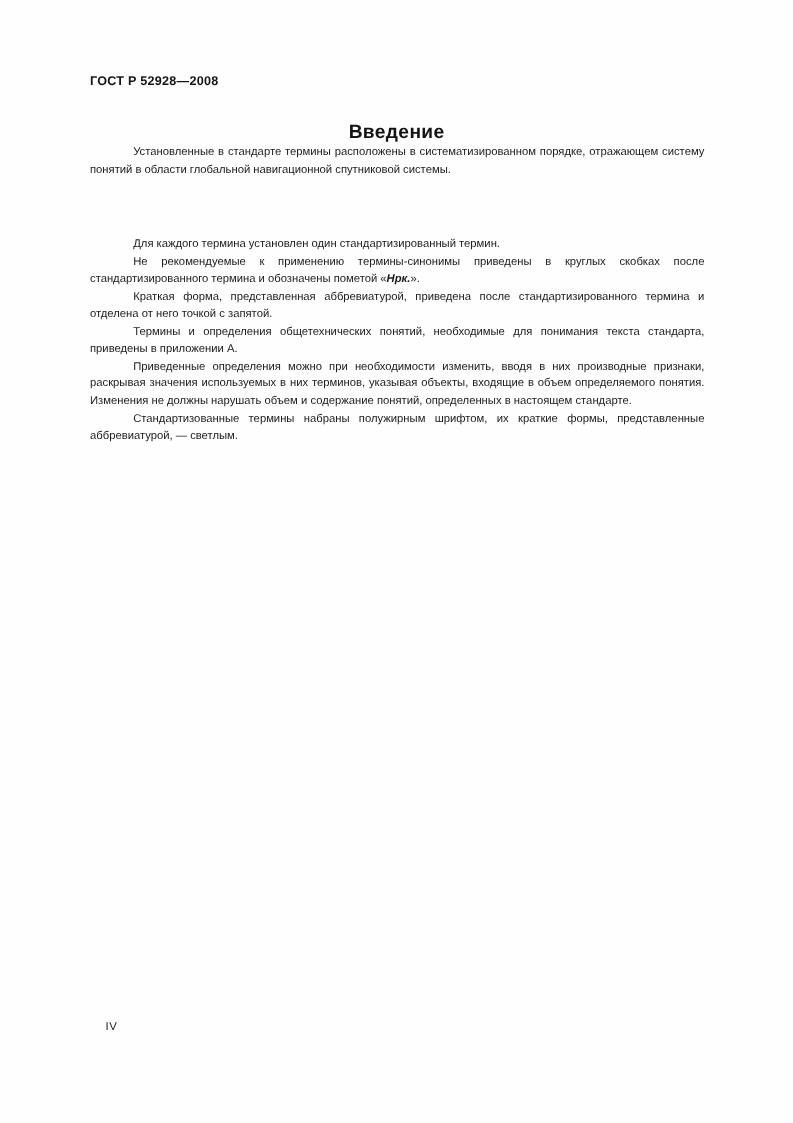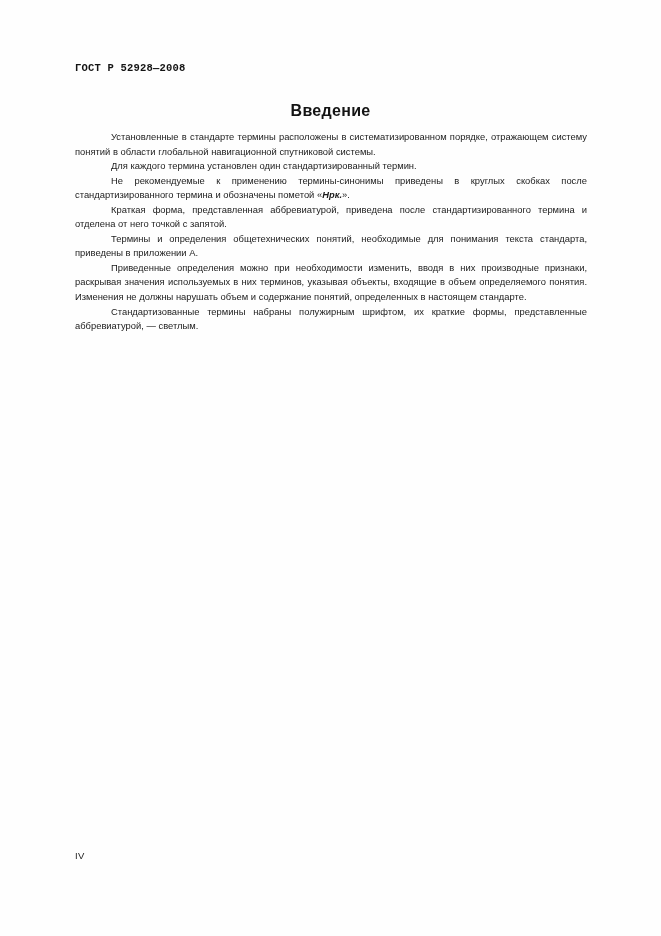--- a/index.html
+++ b/index.html
@@ -23,62 +23,62 @@
   
   .doc-header {
     position: absolute;
     left: 75px;
     top: 62px;
     font-size: 10.5px;
     font-weight: bold;
     letter-spacing: 0.2px;
     color: #141414;
     white-space: nowrap;
-    font-family: Liberation Mono, monospace;
   }
   
   .doc-title {
     position: absolute;
     left: 0;
     right: 0;
     top: 91px;
     text-align: center;
     font-size: 16px;
     font-weight: bold;
     letter-spacing: 0.3px;
     color: #141414;
   }
   .body-block {
     position: absolute;
     left: 75px;
-    top: 130px;
+    top: 119px;
     width: 512px;
   }
   p.para {
     margin: 0;
     padding: 0;
     font-size: 9.4px;
     line-height: 14.55px;
     text-align: justify;
     text-justify: inter-word;
     text-indent: 36px;
     color: #1b1b1b;
     hyphens: manual;
   }
   p.para.last-line-natural {
     text-align: left;
+    margin-top: 48px;
   }
   .italic {
     font-style: italic;
     font-weight: bold;
   }
   
   .folio {
     position: absolute;
-    left: 75px;
+    left: 88px;
     top: 850px;
     font-size: 9.5px;
     color: #1b1b1b;
     letter-spacing: 0.4px;
   }
 </style>
 </head>
 <body>
 
 <div class="page">

